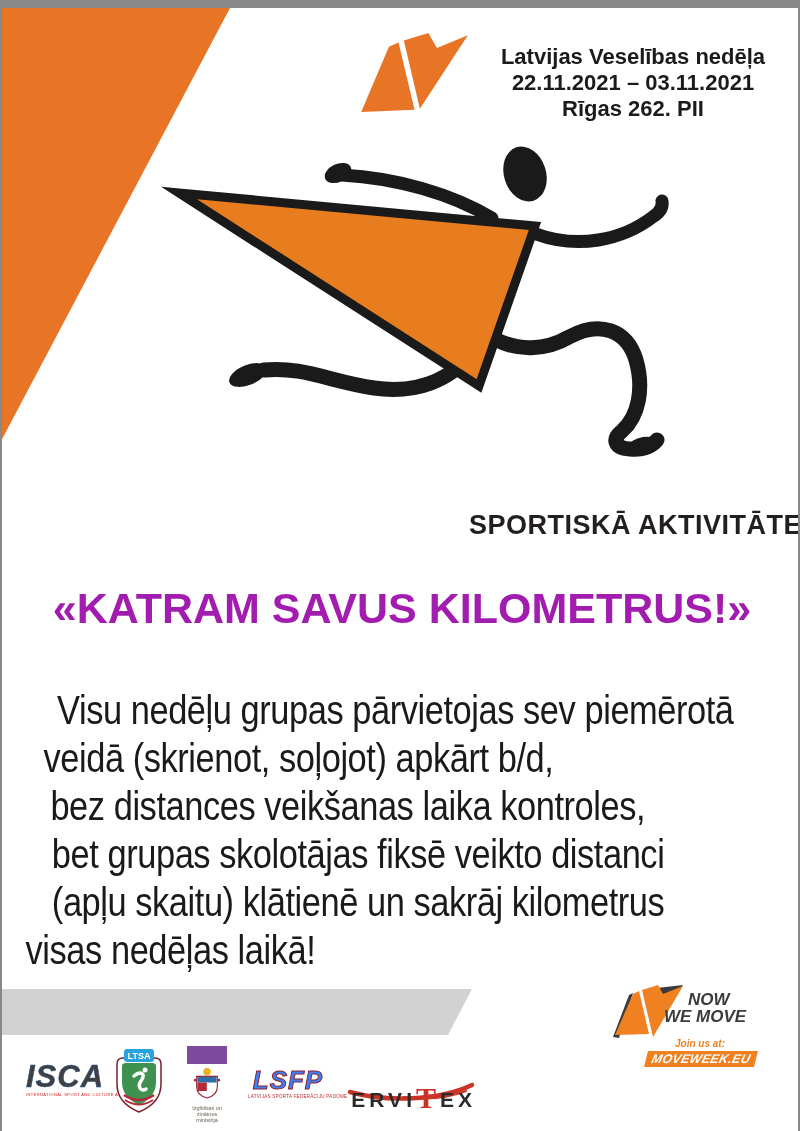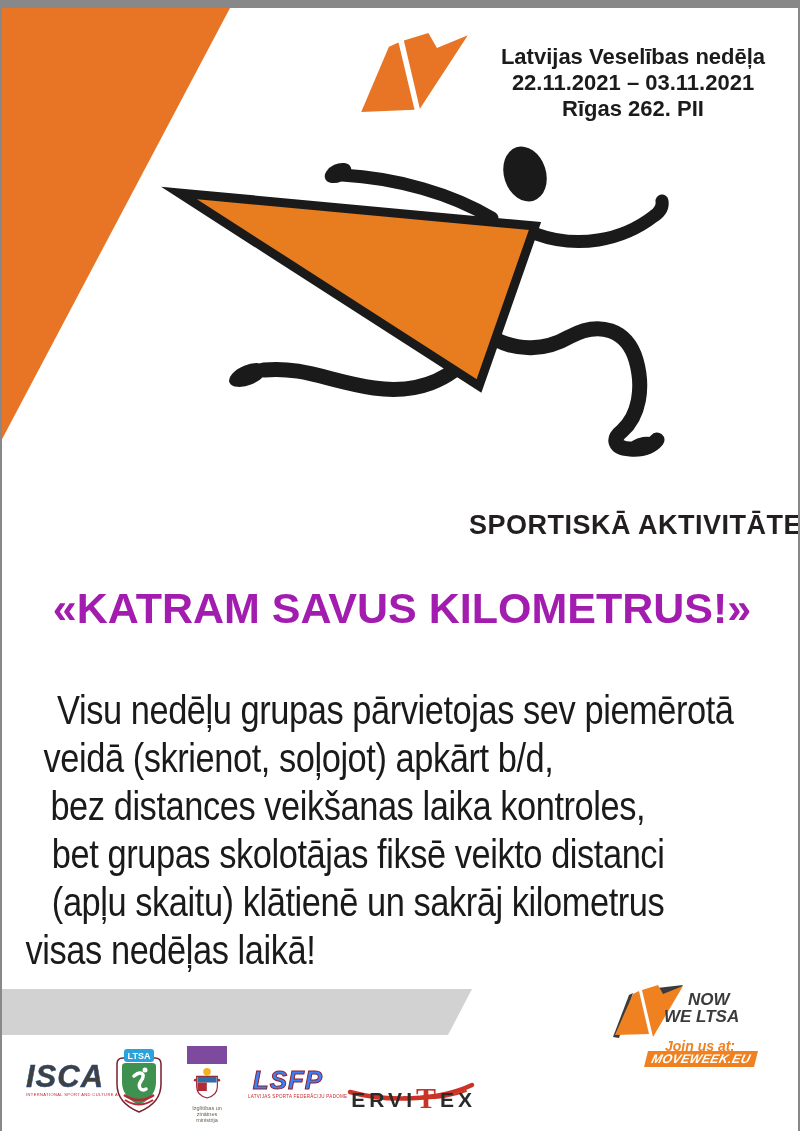--- a/index.html
+++ b/index.html
@@ -45,21 +45,21 @@
 
   
   .gray-bar{left:0;top:981px;width:470px;height:46px;background:#d2d2d2;
     clip-path:polygon(0 0,100% 0,calc(100% - 24px) 100%,0 100%);}
 
   .nwm-icon-bottom{left:610px;top:977px;width:74px;height:56px;}
   .nwm-name{left:662px;top:983px;width:130px;color:#3b3b3d;
     font-style:italic;font-weight:bold;font-size:17px;line-height:17px;}
   .nwm-name .l1{margin-left:24px;}
   .nwm-join{left:640px;top:1030px;width:116px;text-align:center;
-    color:#ef8121;font-style:italic;font-weight:bold;font-size:14px;}
+    color:#ef8121;font-style:italic;font-weight:bold;font-size:10px;}
   .nwm-site{left:644px;top:1043px;width:110px;height:16px;background:#ef8121;
     transform:skewX(-14deg);display:flex;align-items:center;justify-content:center;}
   .nwm-site span{color:#ffffff;font-style:italic;font-weight:bold;font-size:12.5px;letter-spacing:0.3px;}
 
   
   .isca{left:24px;top:1054px;width:92px;height:42px;}
   .isca-row{display:flex;align-items:flex-start;}
   .isca-text{color:#404040;font-style:italic;font-weight:bold;font-size:31px;
     letter-spacing:1px;line-height:30px;-webkit-text-stroke:0.5px #1d4f8f;}
   .isca-tag{color:#d42027;font-size:4px;letter-spacing:0.4px;white-space:nowrap;margin-top:0px;}
@@ -147,21 +147,21 @@
   <div class="abs gray-bar"></div>
 
   <svg class="abs nwm-icon-bottom" viewBox="0 0 72 56" aria-hidden="true">
     <polygon points="0,52 16,10 20,8 6,53" fill="#3b3b3d"></polygon>
     <polygon points="44,3 70,0 48,28" fill="#3b3b3d"></polygon>
     <polygon points="2,50 20,9 26,6 36,49" fill="#ef8121"></polygon>
     <polygon points="29,5 45,0 50,9 70,1 40,52" fill="#ef8121"></polygon>
   </svg>
   <div class="abs nwm-name">
     <div class="l1">NOW</div>
-    <div class="l2">WE LTSA</div>
+    <div class="l2">WE MOVE</div>
   </div>
   <div class="abs nwm-join">Join us at:</div>
   <div class="abs nwm-site">
     <span>MOVEWEEK.EU</span>
   </div>
 
   <div class="abs isca">
     <div class="isca-row">
       <svg width="32" height="36" viewBox="0 0 34 38" aria-hidden="true">
         <g>

